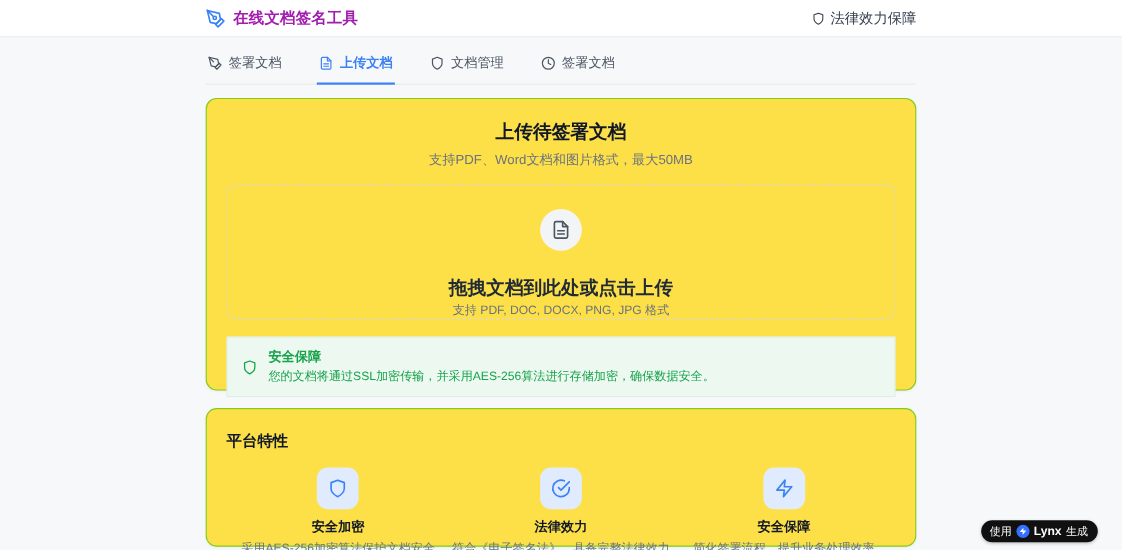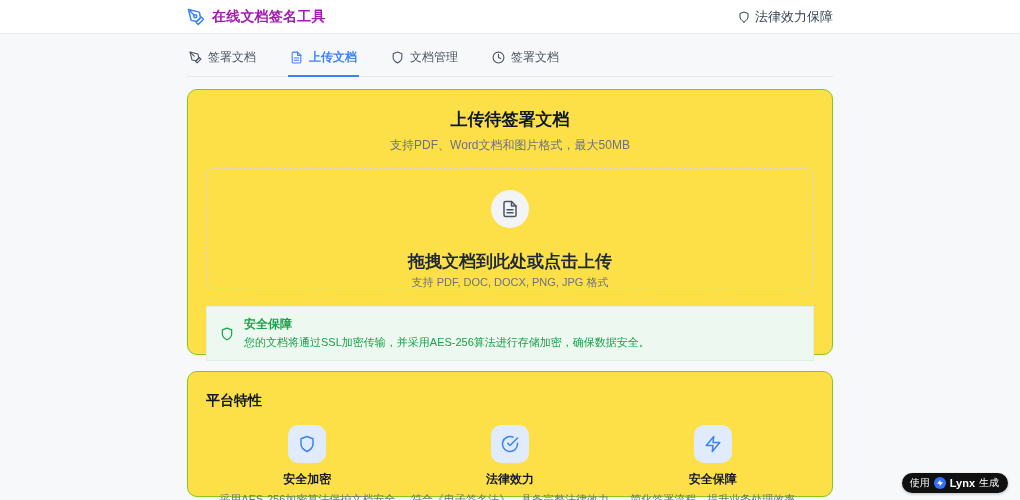--- a/index.html
+++ b/index.html
@@ -98,21 +98,21 @@
   .feature-iconbox{
     width:38px;height:38px;border-radius:10px;
     background:#e1ebfe;color:var(--accent);
     display:inline-flex;align-items:center;justify-content:center;
   }
   .feature-title{font-size:12px;font-weight:bold;color:#111827;margin-top:8px;line-height:16px;}
   .feature-desc{font-size:11px;color:#6b7280;margin-top:5px;line-height:15px;}
 
   
   .lynx-badge{
-    position:fixed;right:12px;bottom:7px;
+    position:fixed;right:22px;bottom:7px;
     background:#101010;color:#fff;
     border-radius:999px;
     display:flex;align-items:center;gap:4px;
     padding:3px 9px 3px 8px;
     font-size:10px;
     box-shadow:0 1px 3px rgba(0,0,0,.25);
     cursor:pointer;
   }
   .lynx-brand{font-weight:bold;font-size:11px;}
   .lynx-logo{width:12px;height:12px;border-radius:50%;background:#3370ff;display:inline-flex;align-items:center;justify-content:center;}

